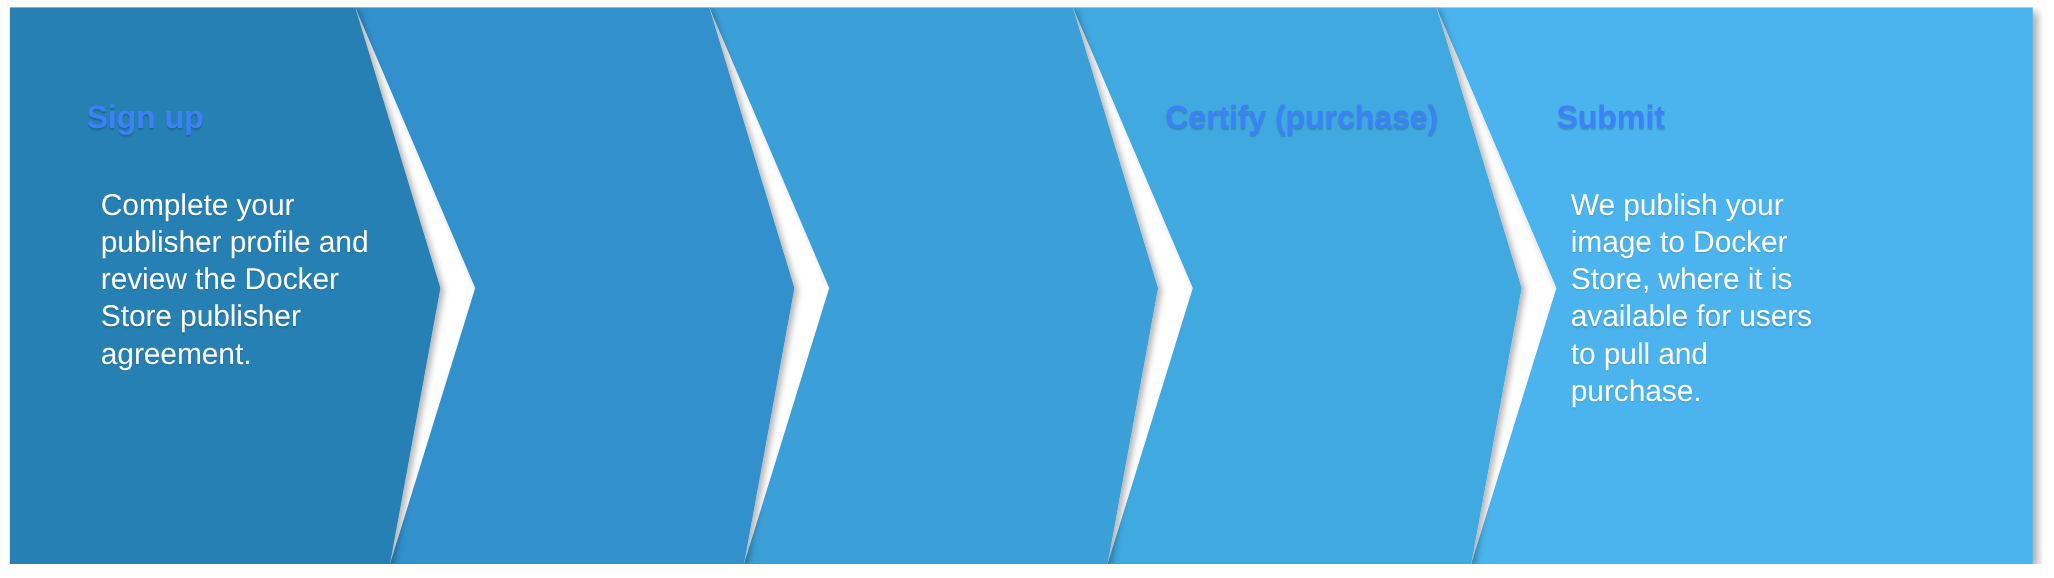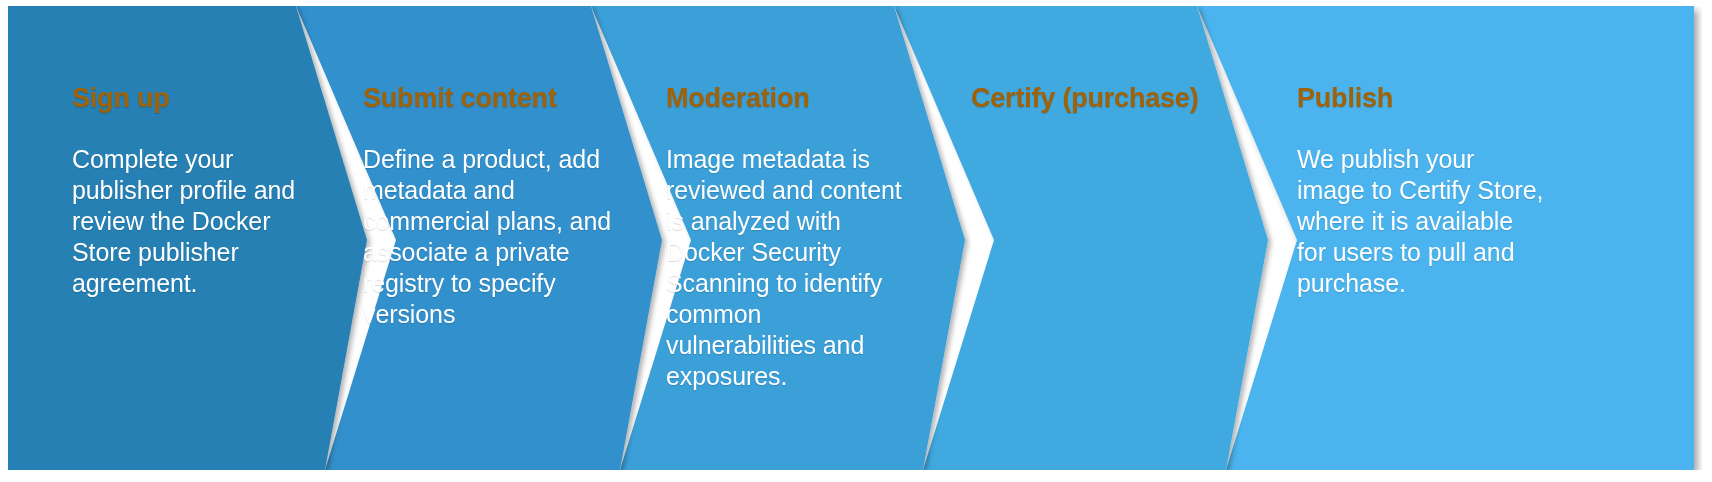--- a/index.html
+++ b/index.html
@@ -57,31 +57,31 @@
   }
 
   .step-title {
     position: absolute;
     left: 0;
     top: 76px;
     margin: 0;
     font-size: 27px;
     line-height: 32px;
     font-weight: bold;
-    color: #a16207;
+    color: #3b82f6;
     letter-spacing: -0.2px;
     white-space: nowrap;
     text-shadow: 0 1px 1px rgba(0,0,0,0.18);
   }
 
   .step-body {
     position: absolute;
     left: 0;
     top: 138px;
-    margin: 0;
+    margin: 12px;
     font-size: 25px;
     line-height: 31px;
     font-weight: normal;
     color: #ffffff;
     letter-spacing: -0.1px;
     white-space: pre-wrap;
     text-shadow: 0 1px 1px rgba(0,0,0,0.15);
   }
 
   
@@ -128,34 +128,26 @@
       </g>
     </svg>
 
     <div class="steps-layer">
 
       <div class="step step-1">
         <h2 class="step-title">Sign up</h2>
         <p class="step-body">Complete your publisher profile and review the Docker Store publisher agreement.</p>
       </div>
 
-      <div class="step step-2">
-        <h2 class="step-title">Submit content</h2>
-        <p class="step-body">Define a product, add metadata and commercial plans, and associate a private registry to specify versions</p>
-      </div>
 
-      <div class="step step-3">
-        <h2 class="step-title">Moderation</h2>
-        <p class="step-body">Image metadata is reviewed and content is analyzed with Docker Security Scanning to identify common vulnerabilities and exposures.</p>
-      </div>
 
       <div class="step step-4">
         <h2 class="step-title">Certify (purchase)</h2>
       </div>
 
       <div class="step step-5">
-        <h2 class="step-title">Publish</h2>
-        <p class="step-body">We publish your image to Certify Store, where it is available for users to pull and purchase.</p>
+        <h2 class="step-title">Submit</h2>
+        <p class="step-body">We publish your image to Docker Store, where it is available for users to pull and purchase.</p>
       </div>
 
     </div>
   </div>
 </div>
 
 </body></html>

